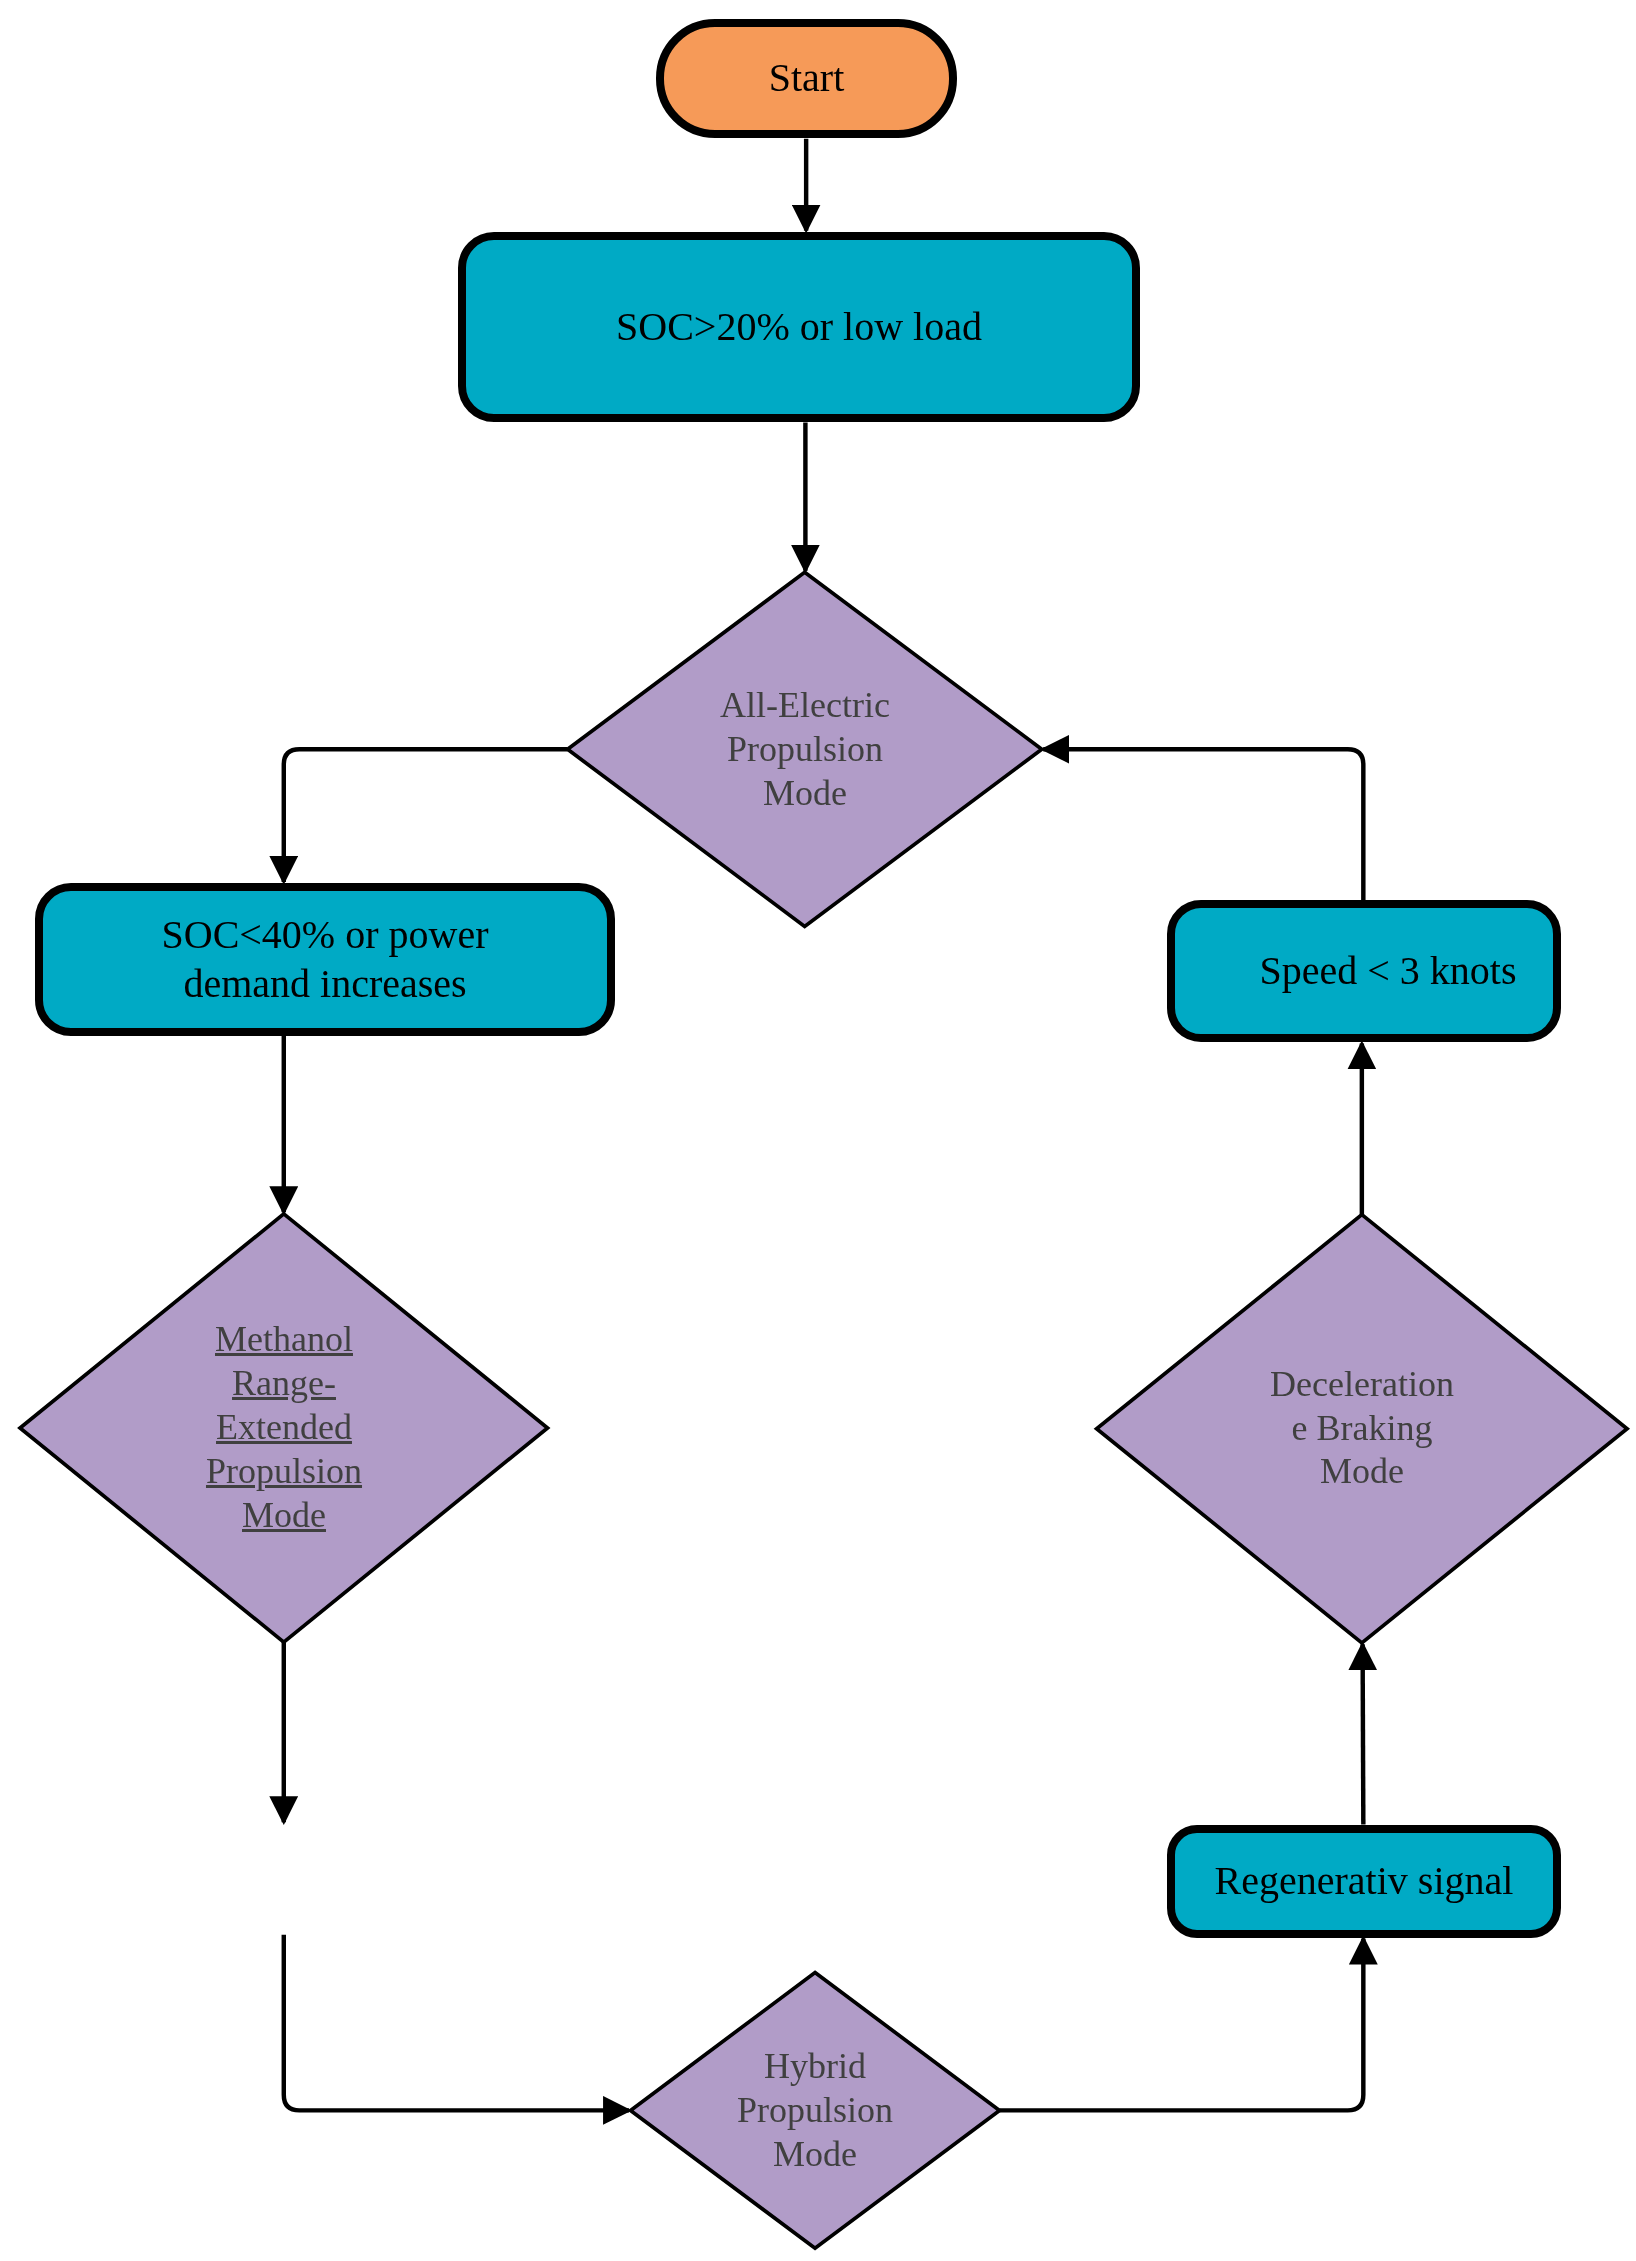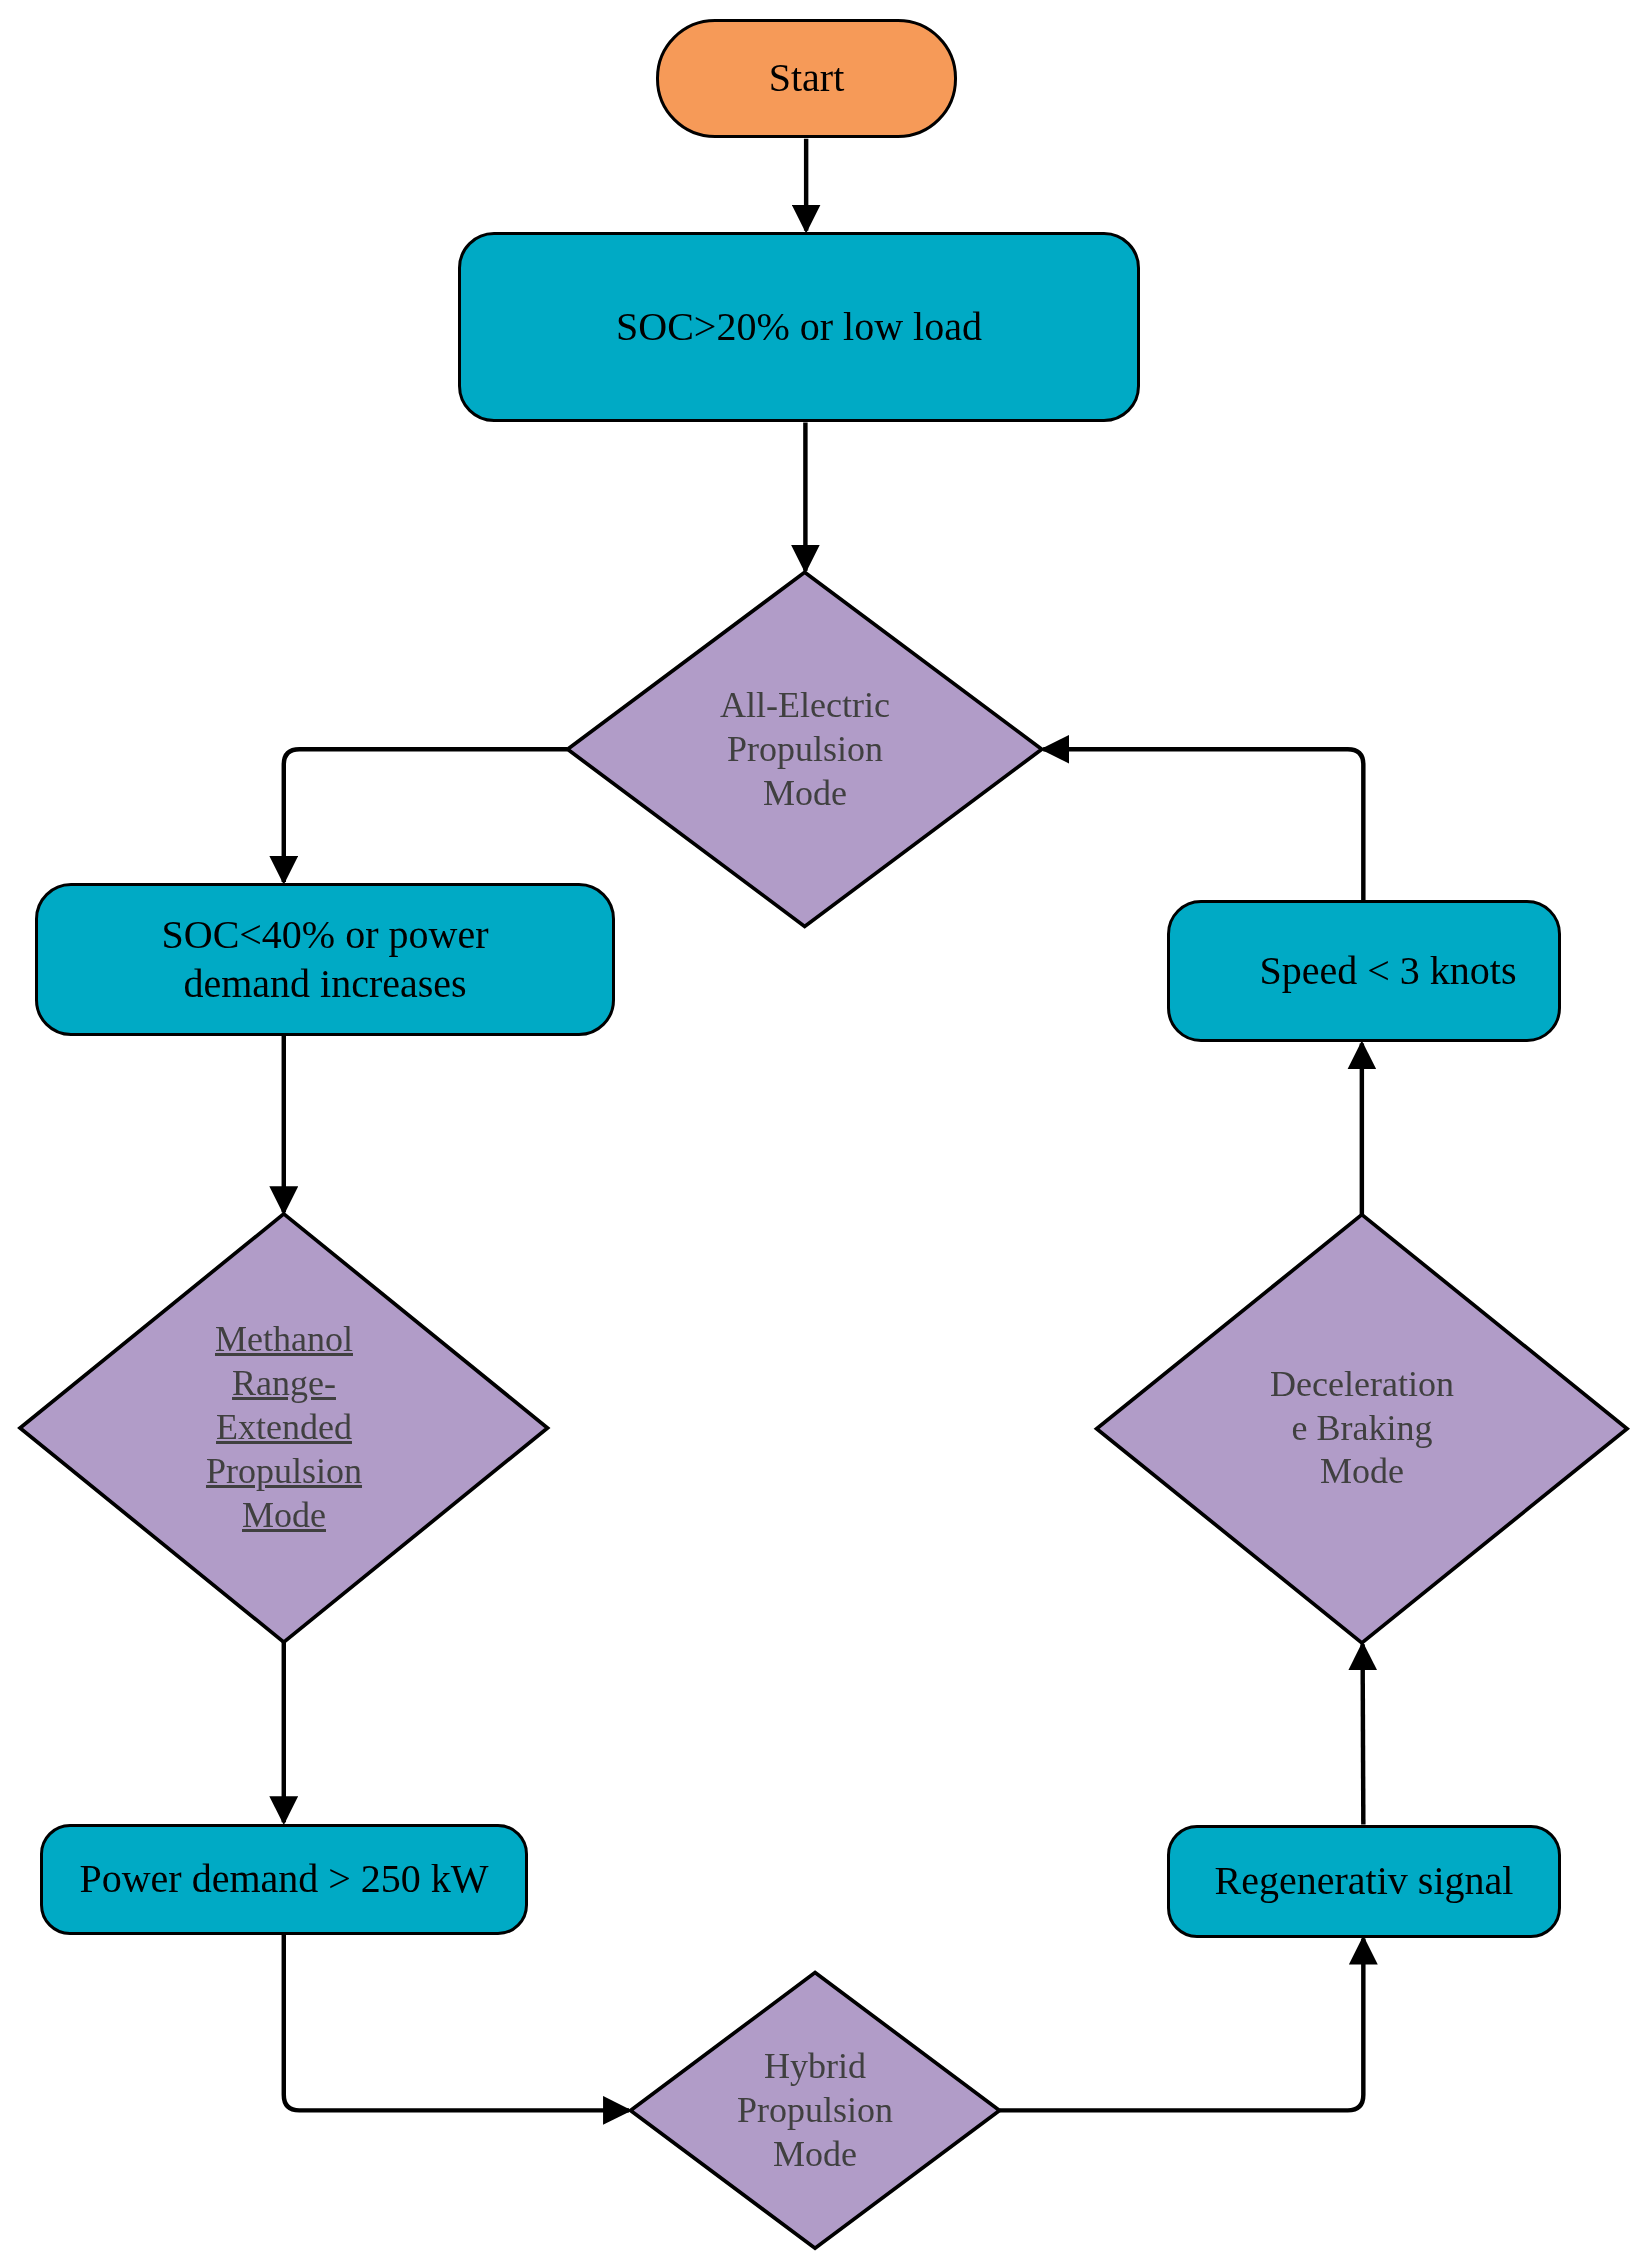--- a/index.html
+++ b/index.html
@@ -32,21 +32,21 @@
     stroke-width: 6;
   }
   .diamond {
     fill: #B19CC8;
     stroke: #000000;
     stroke-width: 5;
   }
   .node {
     position: absolute;
     box-sizing: border-box;
-    border: 3px solid #000000;
+    border: 8px solid #000000;
     display: flex;
     align-items: center;
     justify-content: center;
     text-align: center;
     color: #000000;
     font-size: 40px;
     line-height: 1.22;
     white-space: pre-line;
   }
   .terminator {
@@ -114,23 +114,20 @@
 
   <div class="node process" id="node-soc-gt-20">
     <span>SOC&gt;20% or low load</span>
   </div>
 
   <div class="node process" id="node-soc-lt-40">
     <span>SOC&lt;40% or power
 demand increases</span>
   </div>
 
-  <div class="node process" id="node-power-demand">
-    <span>Power demand &gt; 250 kW</span>
-  </div>
 
   <div class="node process" id="node-deceleration">
     <span>Regenerativ signal</span>
   </div>
 
   <div class="node process" id="node-speed">
     <span>Speed &lt; 3 knots</span>
   </div>
 
   <div class="label-overlay" id="label-all-electric">All-Electric

